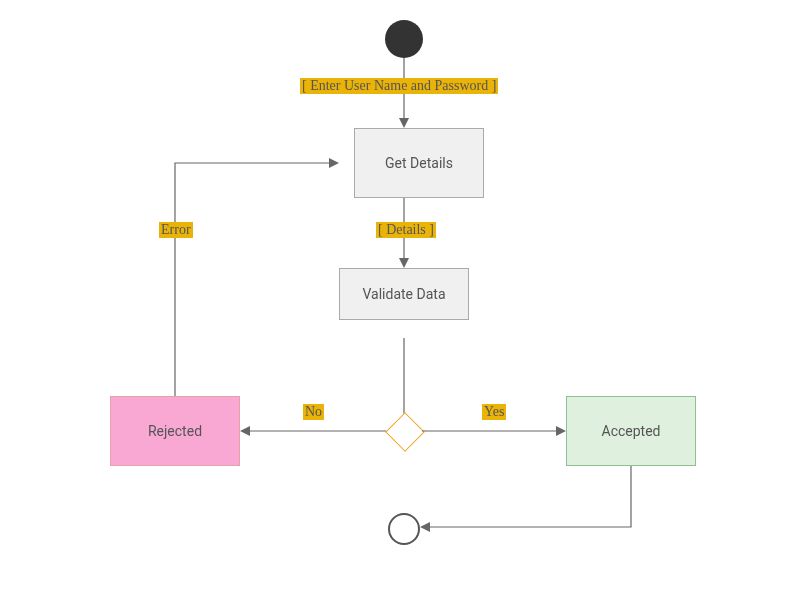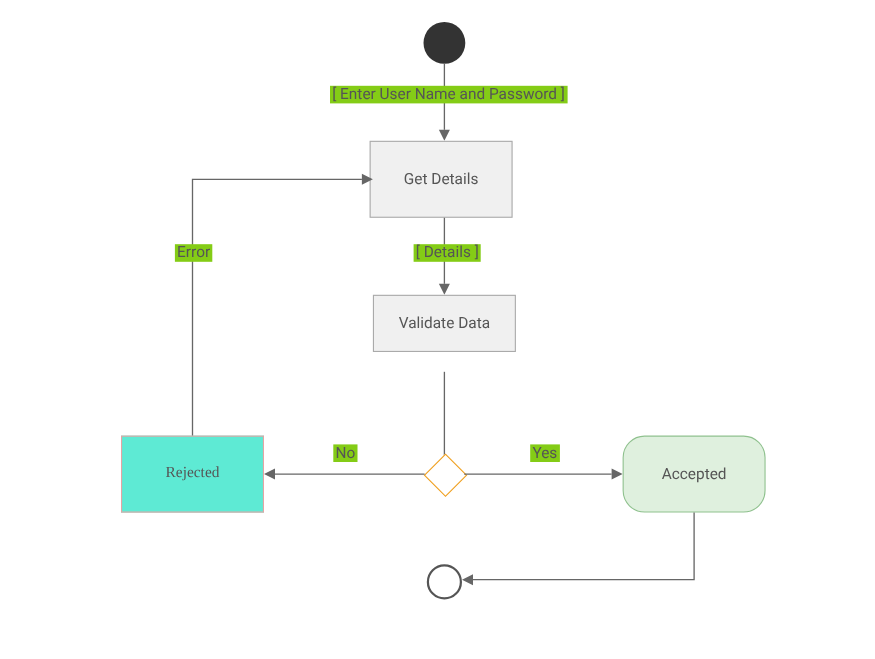--- a/index.html
+++ b/index.html
@@ -21,21 +21,21 @@
   .node {
     position: absolute;
     box-sizing: border-box;
     display: flex;
     align-items: center;
     justify-content: center;
     text-align: center;
     border: 1px solid #999;
   }
   .node-gray { background: #f0f0f0; border-color: #aaa; }
-  .node-rej { background: #5eead4; border-color: #e5a4a4; font-family: Liberation Serif, serif; }
+  .node-rej { background: #f9a8d4; border-color: #e5a4a4; }
   .node-acc { background: #dff0de; border-color: #8fc18e; }
   .start-circle {
     position: absolute;
     border-radius: 50%;
     background: #333333;
   }
   .end-circle {
     position: absolute;
     border-radius: 50%;
     border: 2px solid #555;
@@ -45,23 +45,24 @@
     position: absolute;
     width: 26px;
     height: 26px;
     transform: rotate(45deg);
     background: #fff;
     border: 1.5px solid #f0a020;
   }
   .label {
     position: absolute;
     color: #555;
-    background: #84cc16;
+    background: #eab308;
     padding: 0 2px;
     white-space: nowrap;
+    font-family: Liberation Serif, serif;
   }
   .edge {
     position: absolute;
     overflow: visible;
   }
   .edge line, .edge path {
     stroke: #666;
     stroke-width: 1.2;
     fill: none;
   }
@@ -75,21 +76,21 @@
 <div class="canvas">
 
   <div class="start-circle" style="left:385px; top:20px; width:38px; height:38px;"></div>
 
   <svg class="edge" style="left:0; top:0; width:795px; height:599px;">
     <line x1="404" y1="58" x2="404" y2="118"></line>
     <polygon points="404,128 399,118 409,118"></polygon>
   </svg>
   <div class="label" style="left:300px; top:78px;">[ Enter User Name and Password ]</div>
 
-  <div class="node node-gray" style="left:336px; top:128px; width:130px; height:70px;">
+  <div class="node node-gray" style="left:354px; top:128px; width:130px; height:70px;">
     <span>Get Details</span>
   </div>
 
   <svg class="edge" style="left:0; top:0; width:795px; height:599px;">
     <line x1="404" y1="198" x2="404" y2="258"></line>
     <polygon points="404,268 399,258 409,258"></polygon>
   </svg>
   <div class="label" style="left:376px; top:222px;">[ Details ]</div>
 
   <div class="node node-gray" style="left:339px; top:268px; width:130px; height:52px;">
@@ -111,21 +112,21 @@
   <svg class="edge" style="left:0; top:0; width:795px; height:599px;">
     <line x1="422" y1="431" x2="556" y2="431"></line>
     <polygon points="566,431 556,426 556,436"></polygon>
   </svg>
   <div class="label" style="left:482px; top:404px;">Yes</div>
 
   <div class="node node-rej" style="left:110px; top:396px; width:130px; height:70px;">
     <span>Rejected</span>
   </div>
 
-  <div class="node node-acc" style="left:566px; top:396px; width:130px; height:70px;border-radius:20px;">
+  <div class="node node-acc" style="left:566px; top:396px; width:130px; height:70px;">
     <span>Accepted</span>
   </div>
 
   <svg class="edge" style="left:0; top:0; width:795px; height:599px;">
     <path d="M 175 396 L 175 163 L 329 163"></path>
     <polygon points="339,163 329,158 329,168"></polygon>
   </svg>
   <div class="label" style="left:159px; top:222px;">Error</div>
 
   <svg class="edge" style="left:0; top:0; width:795px; height:599px;">

